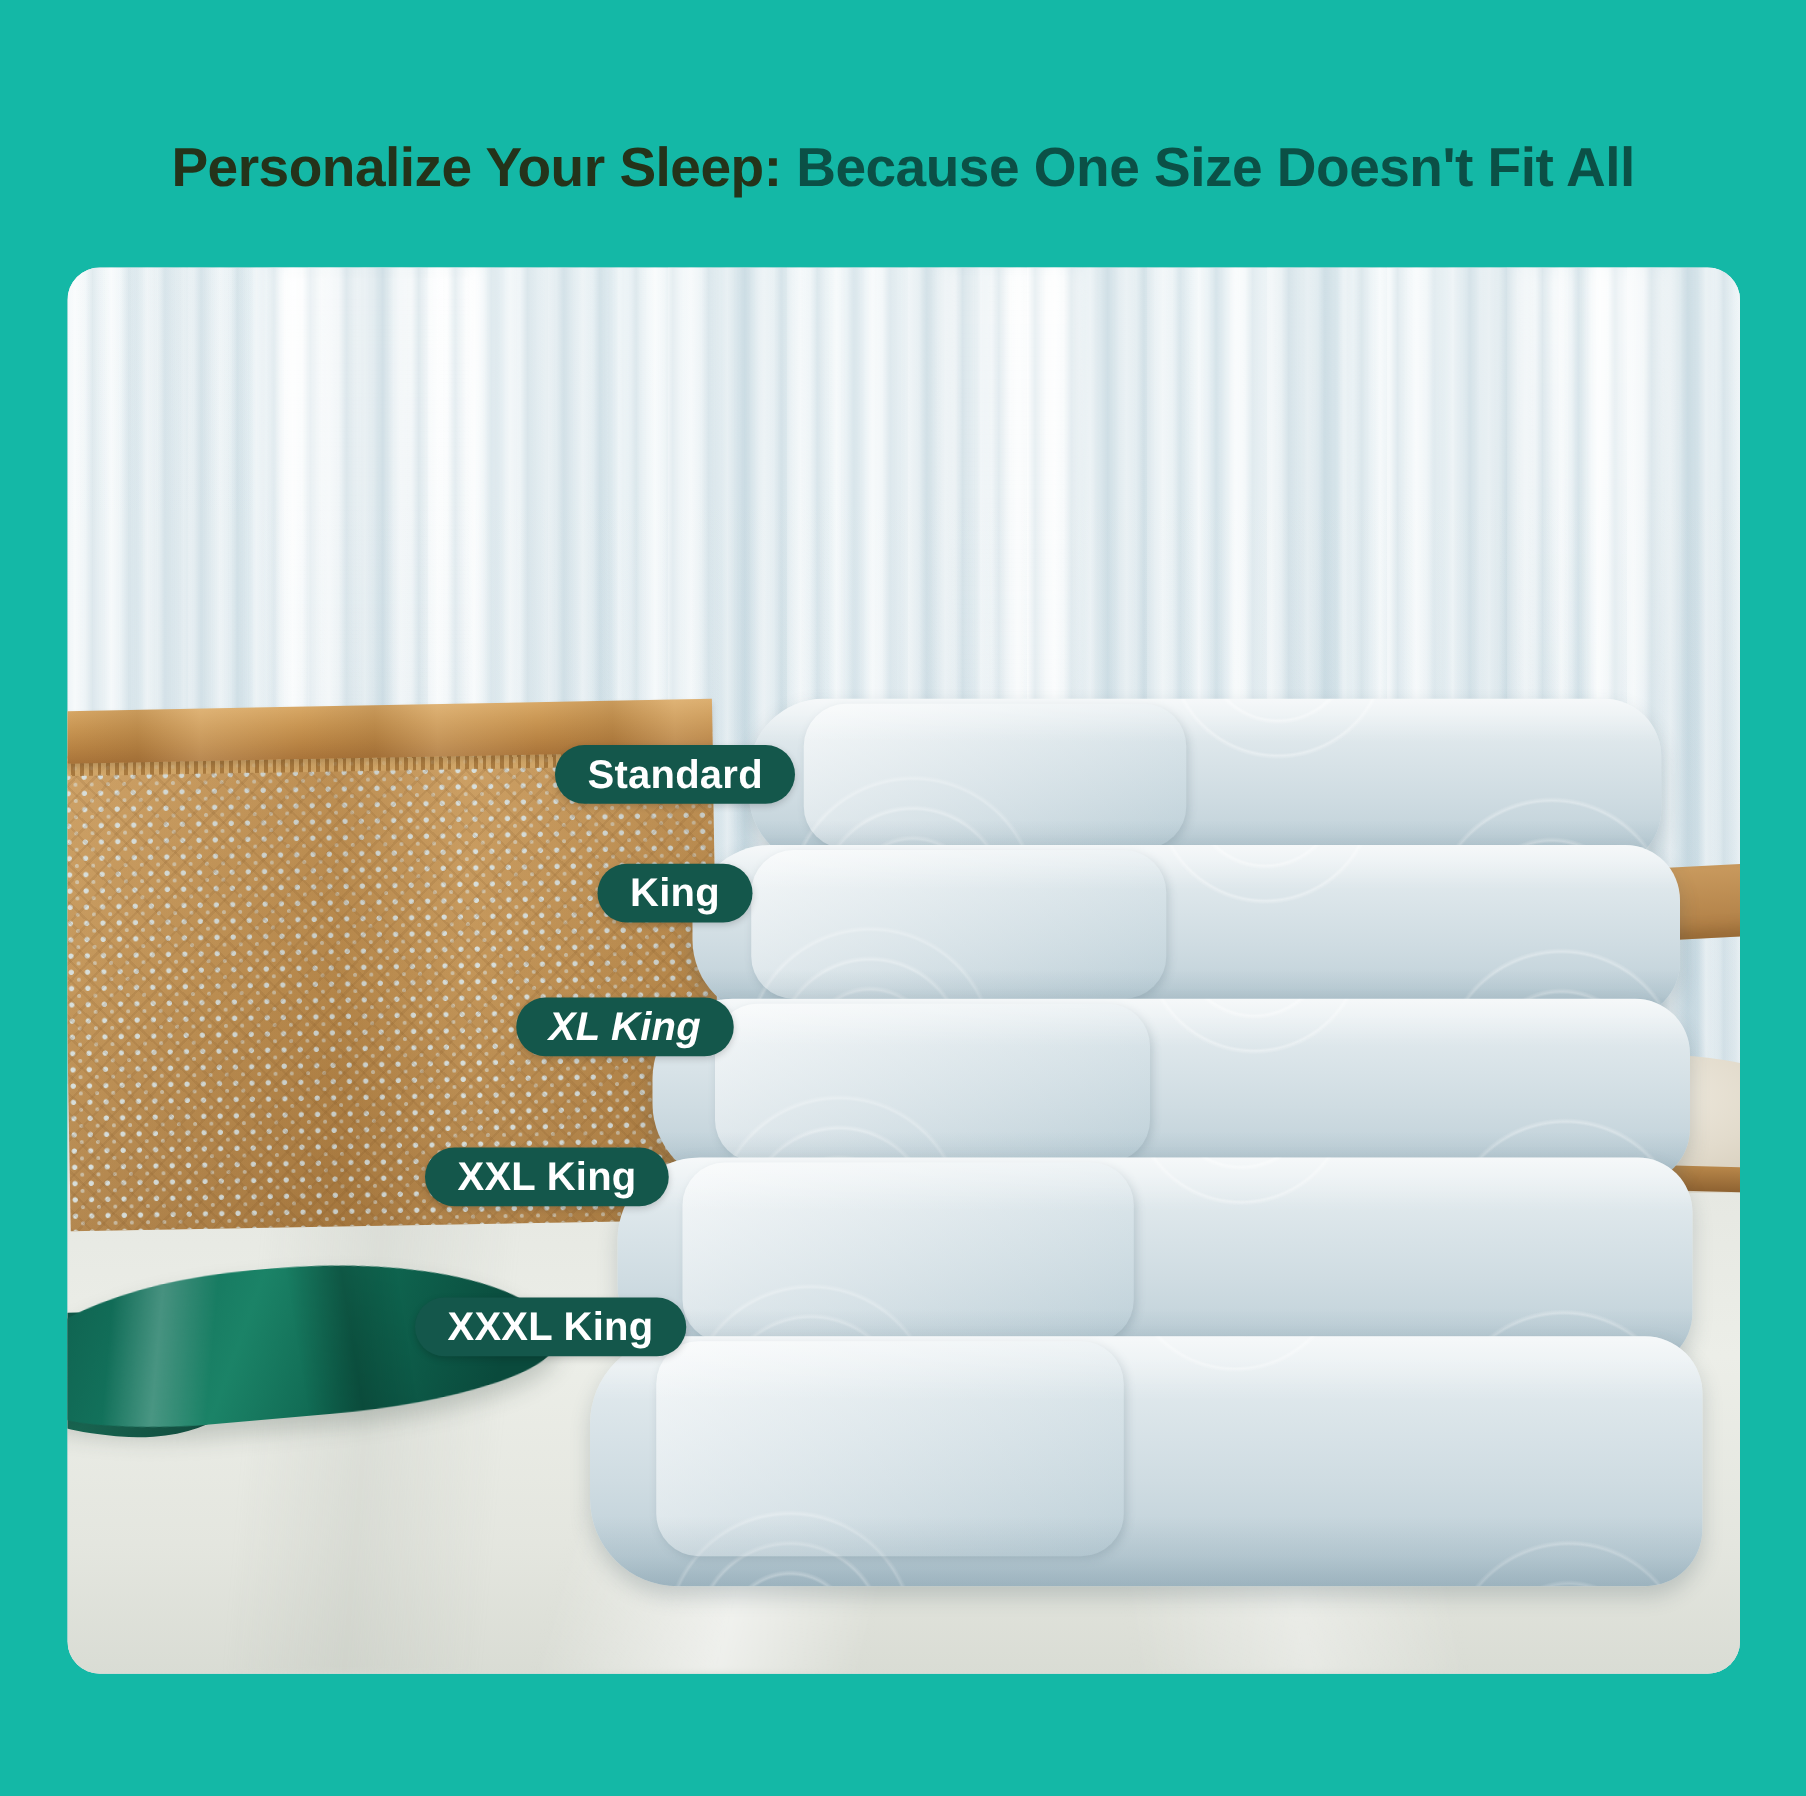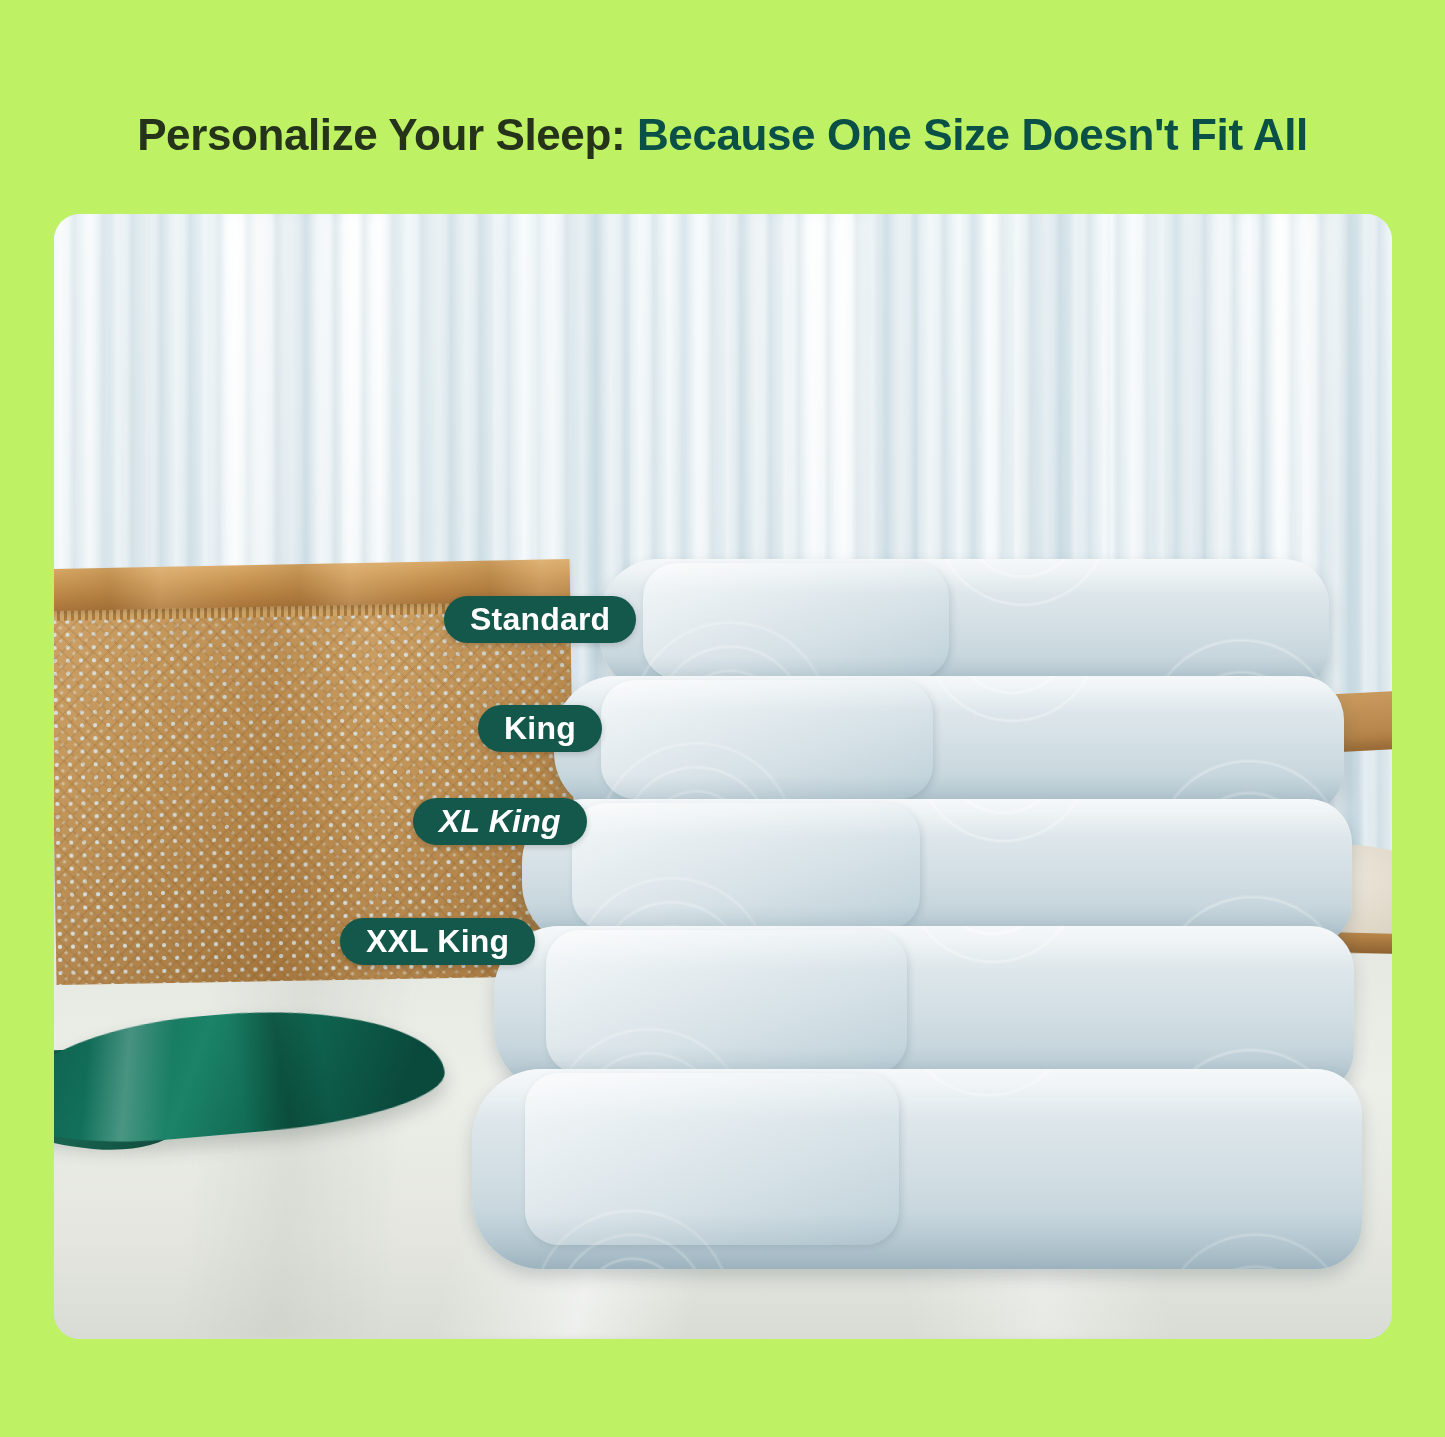--- a/index.html
+++ b/index.html
@@ -11,21 +11,21 @@
     height: 1437px;
     background: #edece4;
     font-family: "Liberation Sans", sans-serif;
     overflow: hidden;
   }
 
   .page {
     position: relative;
     width: 1445px;
     height: 1437px;
-    background: #bef264;
+    background: #14b8a6;
   }
 
   
   .headline {
     position: absolute;
     left: 0;
     top: 82px;
     width: 1445px;
     text-align: center;
     font-size: 44px;
@@ -353,21 +353,21 @@
     border-radius: 24px;
     background: #14574b;
     color: #ffffff;
     font-size: 32px;
     font-weight: 700;
     letter-spacing: 0.2px;
     white-space: nowrap;
     box-shadow: 0 2px 6px rgba(0,0,0,0.18);
   }
   #badge-standard { left: 390px; top: 382px; }
-  #badge-king     { left: 424px; top: 491px; }
+  #badge-king     { left: 424px; top: 477px; }
   #badge-xlking   { left: 359px; top: 584px; font-style: italic; }
   #badge-xxlking  { left: 286px; top: 704px; }
   #badge-xxxlking { left: 278px; top: 824px; }
 </style>
 </head>
 <body>
 
 <div class="page">
 
   <h1 class="headline">
@@ -447,15 +447,16 @@
         </div>
       <div class="pillow" id="p5">
           <div class="pillow-fold"></div>
         </div>
     </div>
 
     <div class="badge" id="badge-standard">Standard</div>
     <div class="badge" id="badge-king">King</div>
     <div class="badge" id="badge-xlking">XL King</div>
     <div class="badge" id="badge-xxlking">XXL King</div>
+    <div class="badge" id="badge-xxxlking">XXXL King</div>
 
   </div>
 </div>
 
 </body></html>

